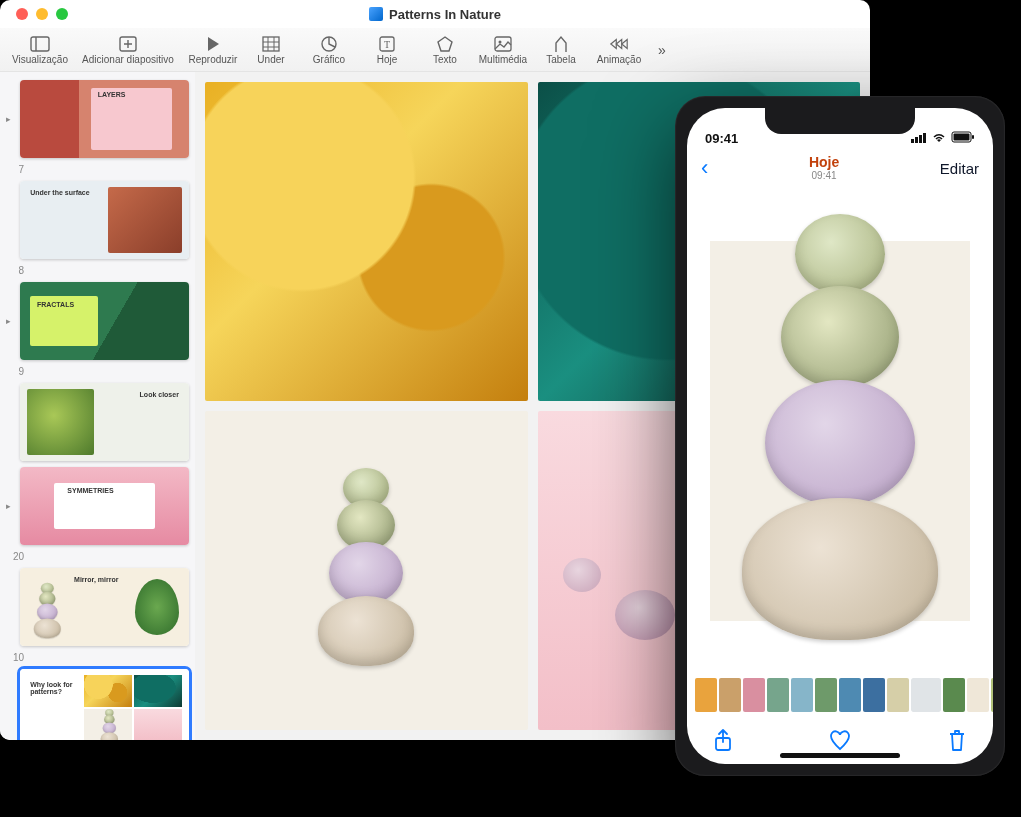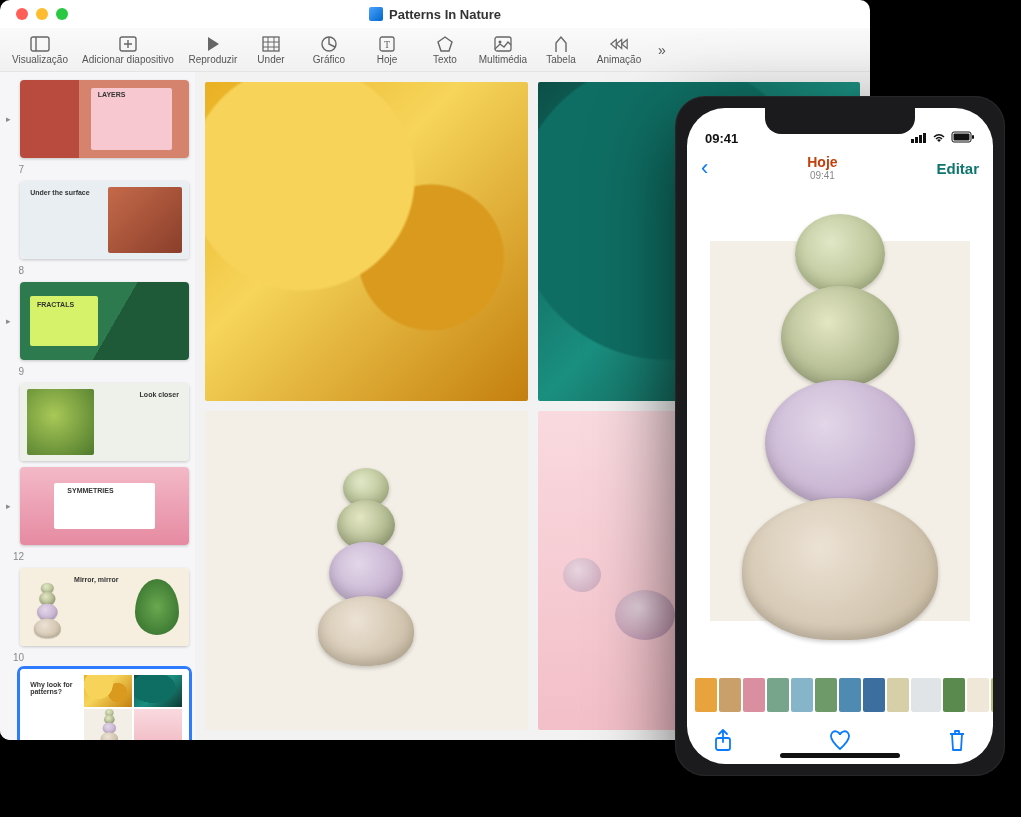--- a/index.html
+++ b/index.html
@@ -97,21 +97,21 @@
   }
   .sb-right{display:flex;gap:4px;align-items:center;}
   .navbar{
     height:40px;display:flex;align-items:center;justify-content:space-between;
     padding:0 14px;font-size:15px;
   }
   .navbar .back{color:#0a7aff;font-size:22px;}
   .navbar .center{text-align:center;line-height:1.1;}
   .navbar .center .t1{font-size:14px;font-weight:600;color:#c2410c;}
   .navbar .center .t2{font-size:10px;color:#888;}
-  .navbar .edit{color:#0f766e;font-weight:700;}
+  .navbar .edit{color:#0f172a;font-weight:400;}
   .photo-view{flex:1;display:flex;align-items:center;justify-content:center;background:#fff;}
   .filmstrip{height:42px;display:flex;align-items:center;gap:2px;padding:0 8px;overflow:hidden;}
   .fchip{width:22px;height:34px;border-radius:2px;flex:0 0 auto;}
   .tabbar{
     height:48px;display:flex;align-items:center;justify-content:space-between;
     padding:0 24px;color:#0a7aff;
   }
   .tabbar .ic{width:24px;height:24px;display:flex;align-items:center;justify-content:center;}
   .home-ind{position:absolute;bottom:6px;left:50%;transform:translateX(-50%);
     width:120px;height:5px;border-radius:3px;background:#111;}
@@ -310,21 +310,21 @@
 
       <div class="slide-row">
         <span class="disclosure">▸</span>
         <div class="thumb">
           <div class="th-stripe" style="background:linear-gradient(180deg,#f3b9c6,#e68aa2);"></div>
           <div style="position:absolute;left:20%;top:20%;width:60%;height:60%;background:#fff;border-radius:2px;"></div>
           <span class="th-label" style="left:28%;top:26%;">SYMMETRIES</span>
         </div>
       </div>
       <div class="slide-row">
-          <span class="slide-num">12</span>
+          <span class="slide-num">20</span>
           <span class="disclosure"></span>
         </div>
 
       <div class="slide-row">
         <span class="disclosure"></span>
         <div class="thumb">
           <div class="th-stripe" style="background:#f6efe0;"></div>
           <div style="position:absolute;left:4%;top:20%;width:22%;height:60%;">
             <div class="urchin-stack" style="transform:scale(.28) translate(-170%,-170%);">
               <div class="urchin u1"></div>

